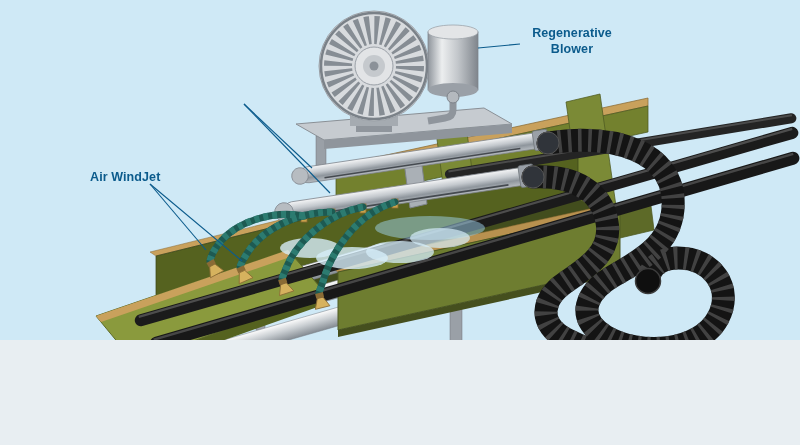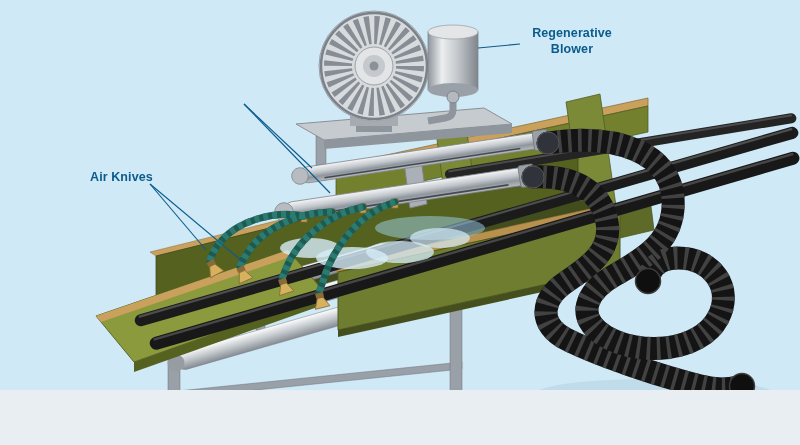--- a/index.html
+++ b/index.html
@@ -1,17 +1,17 @@
 <!DOCTYPE html>
 <html><head>
 <meta charset="utf-8">
 <style>
   html,body{margin:0;padding:0;background:#e8eef2;}
   .canvas{
-    position:relative;width:800px;height:390px;overflow:hidden;
+    position:relative;width:800px;height:340px;overflow:hidden;
     background:#bef264;font-family:"Liberation Sans",sans-serif;
   }
   .canvas svg{position:absolute;left:0;top:0;}
   .label{
     position:absolute;color:#0b5b8c;font-size:12.5px;font-weight:600;
     line-height:1.25;letter-spacing:.1px;
   }
   .label-blower{left:524px;top:26px;width:96px;text-align:center;}
   .label-knives{left:138px;top:92px;white-space:nowrap;}
   .label-nozzles{left:90px;top:170px;white-space:nowrap;}
@@ -220,15 +220,15 @@
   <g stroke="#0b5b8c" stroke-width="1.1">
     <line x1="520" y1="44" x2="478" y2="48"></line>
     <line x1="244" y1="104" x2="312" y2="168"></line>
     <line x1="244" y1="104" x2="330" y2="193"></line>
     <line x1="150" y1="184" x2="206" y2="250"></line>
     <line x1="150" y1="184" x2="242" y2="261"></line>
   </g>
 </svg>
 
 <div class="label label-blower">Regenerative Blower</div>
-<div class="label label-nozzles">Air Knives</div>
+<div class="label label-nozzles">Air WindJet</div>
 
 </div>
 
 </body></html>

